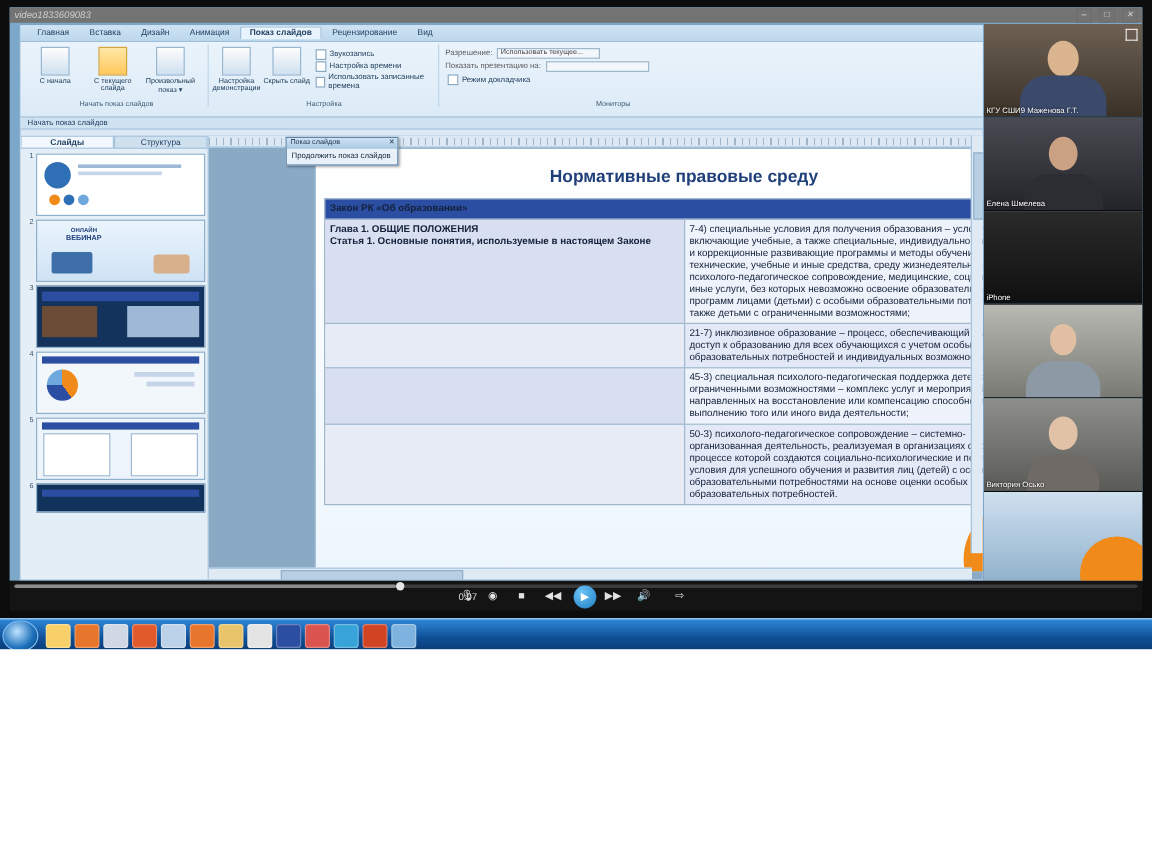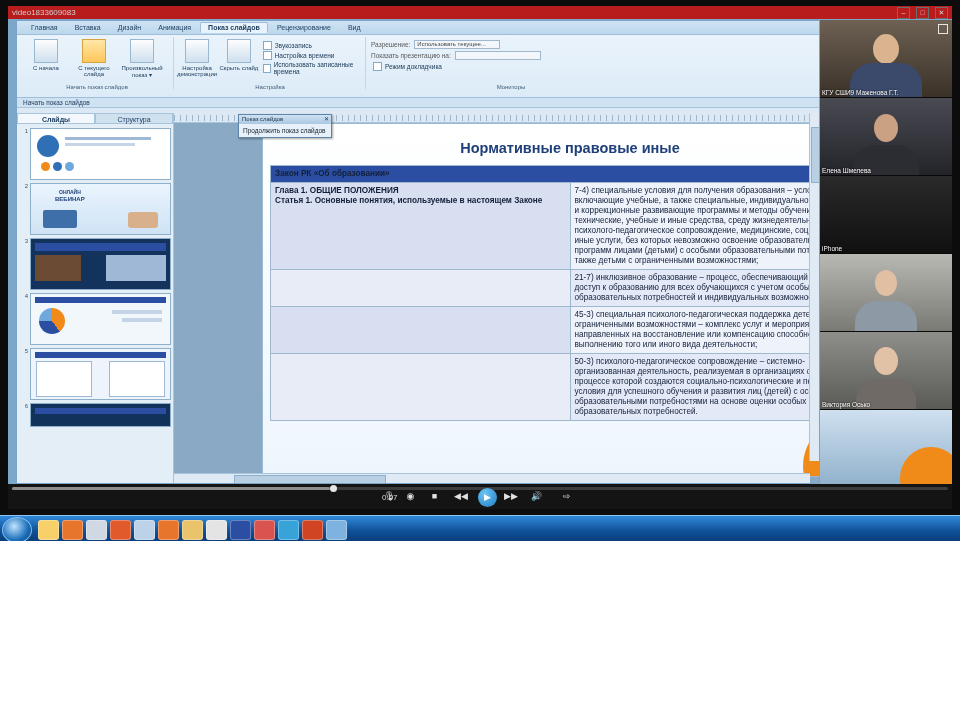--- a/index.html
+++ b/index.html
@@ -3,22 +3,22 @@
 <meta charset="utf-8">
 <style>
   html,body{margin:0;padding:0;background:#ffffff;}
   body{width:960px;height:720px;font-family:"Liberation Sans",sans-serif;overflow:hidden;}
 
   
   #player{position:absolute;left:0;top:0;width:960px;height:515px;background:#0c0c0c;}
   #videoarea{position:absolute;left:8px;top:6px;width:944px;height:478px;background:#7ba7c9;overflow:hidden;}
 
   
-  .vid-title{position:absolute;left:0;top:0;width:100%;height:13px;background:#b91c1c;color:#cfcfcf;
-    font-size:8px;line-height:13px;padding-left:4px;box-sizing:border-box;}
+  .vid-title{position:absolute;left:0;top:0;width:100%;height:13px;background:#737373;color:#cfcfcf;
+    font-size:8px;line-height:13px;padding-left:4px;box-sizing:border-box;font-style:italic;}
   .winbtns{position:absolute;right:4px;top:1px;display:flex;gap:6px;}
   .winbtns span{display:inline-block;width:11px;height:10px;border:1px solid #6d6d6d;color:#d6d6d6;
     font-size:7px;line-height:9px;text-align:center;}
 
   
   #ppt{position:absolute;left:8px;top:14px;width:804px;height:464px;background:#dce9f5;
     border:1px solid #7ba4c6;box-sizing:border-box;overflow:hidden;}
 
   .ribbon-tabs{height:13px;background:linear-gradient(#cfe3f3,#bcd7ec);display:flex;align-items:center;
     padding-left:6px;font-size:7px;color:#1b3c5e;border-bottom:1px solid #9dbfdb;}
@@ -285,21 +285,21 @@
           </div>
         </div>
       </div>
 
       <div id="canvaswrap">
         <div id="ruler">
             <div class="ticks"></div>
           </div>
 
         <div id="slide">
-          <div class="slide-title">Нормативные правовые иные</div>
+          <div class="slide-title">Нормативные правовые среду</div>
 
           <table class="nps">
             <tbody>
                 <tr>
               <td class="hdr" colspan="2">Закон РК «Об образовании»</td>
             </tr>
             <tr>
               <td class="lft" style="white-space:pre-line;">Глава 1. ОБЩИЕ ПОЛОЖЕНИЯ
 Статья 1. Основные понятия, используемые в настоящем Законе</td>
               <td class="bdy">7-4) специальные условия для получения образования – условия, включающие учебные, а также специальные, индивидуально развивающие и коррекционные развивающие программы и методы обучения, технические, учебные и иные средства, среду жизнедеятельности, психолого-педагогическое сопровождение, медицинские, социальные и иные услуги, без которых невозможно освоение образовательных программ лицами (детьми) с особыми образовательными потребностями, а также детьми с ограниченными возможностями;</td>

